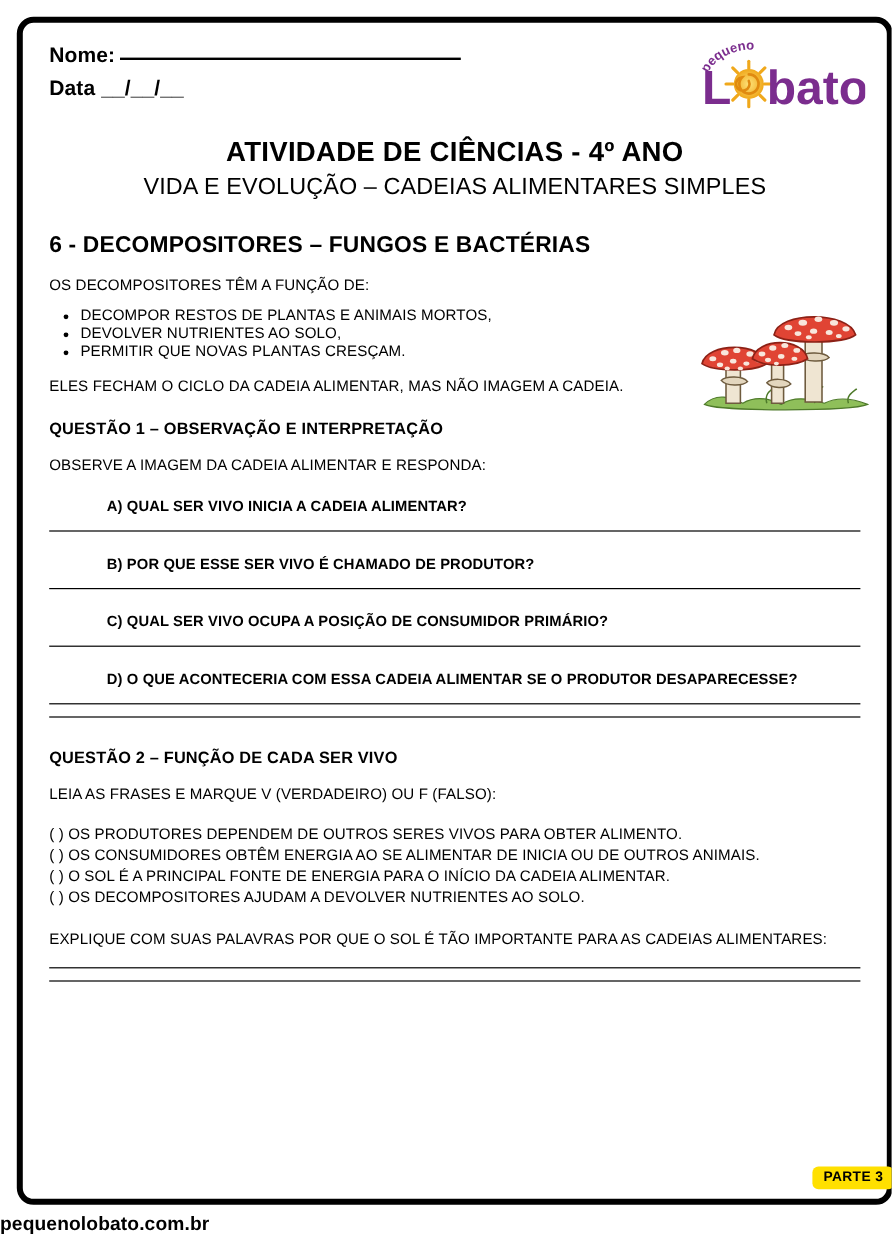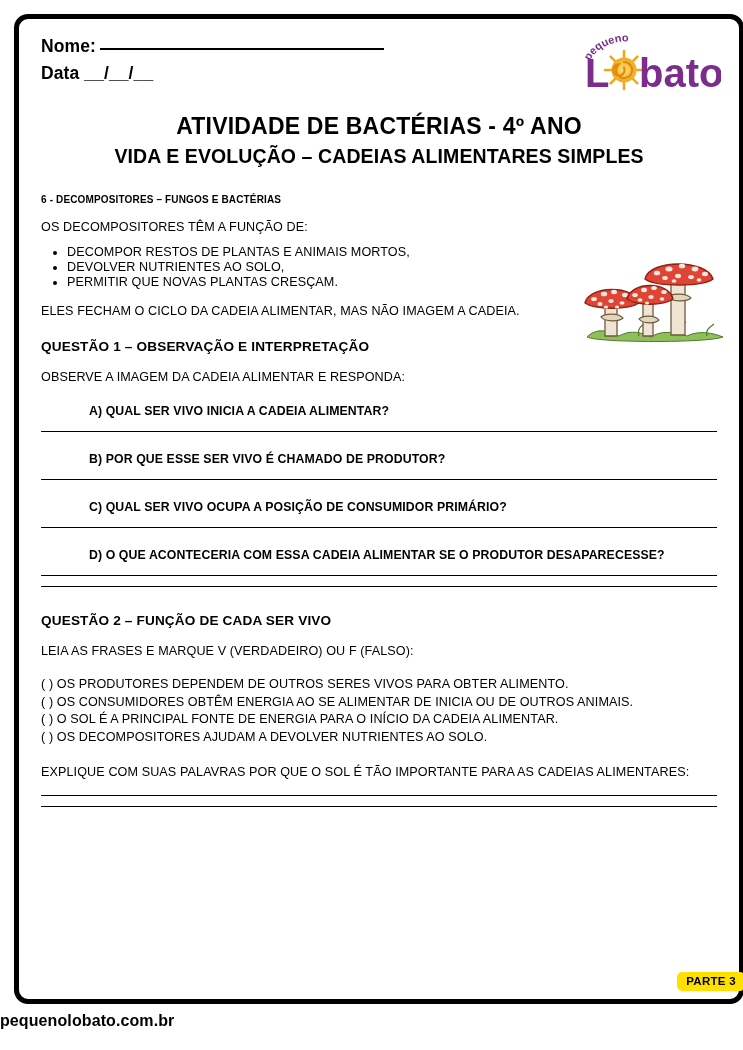--- a/index.html
+++ b/index.html
@@ -73,29 +73,29 @@
     text-align: center;
     font-size: 23px;
     font-weight: bold;
     letter-spacing: 0.2px;
     margin-top: 6px;
     white-space: nowrap;
   }
   .title-sub {
     text-align: center;
     font-size: 19.5px;
-    font-weight: bold;
+    font-weight: normal;
     letter-spacing: 0.1px;
     margin-top: 5px;
     white-space: nowrap;
   }
 
   
   .section-head {
-    font-size: 10px;
+    font-size: 19px;
     font-weight: bold;
     letter-spacing: 0.15px;
     margin-top: 26px;
   }
   .para {
     font-size: 12.6px;
     letter-spacing: 0.1px;
     margin-top: 15px;
   }
   .bullets {
@@ -226,21 +226,21 @@
             </g>
             <circle cx="0" cy="0" r="12.5" fill="url(#sunG)"></circle>
             <path d="M0,-8 A8,8 0 1,1 -5.6,-5.6 A5.6,5.6 0 1,0 0,-2.5" fill="none" stroke="#E08A10" stroke-width="2.2" stroke-linecap="round"></path>
           </g>
 
           <text x="60" y="52" font-family="'Liberation Sans', sans-serif" font-size="40" font-weight="bold" fill="#7B2D8E">bato</text>
         </svg>
       </div>
     </div>
 
-    <div class="title-main">ATIVIDADE DE BACTÉRIAS - 4º ANO</div>
+    <div class="title-main">ATIVIDADE DE CIÊNCIAS - 4º ANO</div>
     <div class="title-sub">VIDA E EVOLUÇÃO – CADEIAS ALIMENTARES SIMPLES</div>
 
     <div class="section-head">6 - DECOMPOSITORES – FUNGOS E BACTÉRIAS</div>
     <div class="para">OS DECOMPOSITORES TÊM A FUNÇÃO DE:</div>
     <ul class="bullets">
       <li>DECOMPOR RESTOS DE PLANTAS E ANIMAIS MORTOS,</li>
       <li>DEVOLVER NUTRIENTES AO SOLO,</li>
       <li>PERMITIR QUE NOVAS PLANTAS CRESÇAM.</li>
     </ul>
     <div class="para">ELES FECHAM O CICLO DA CADEIA ALIMENTAR, MAS NÃO IMAGEM A CADEIA.</div>

